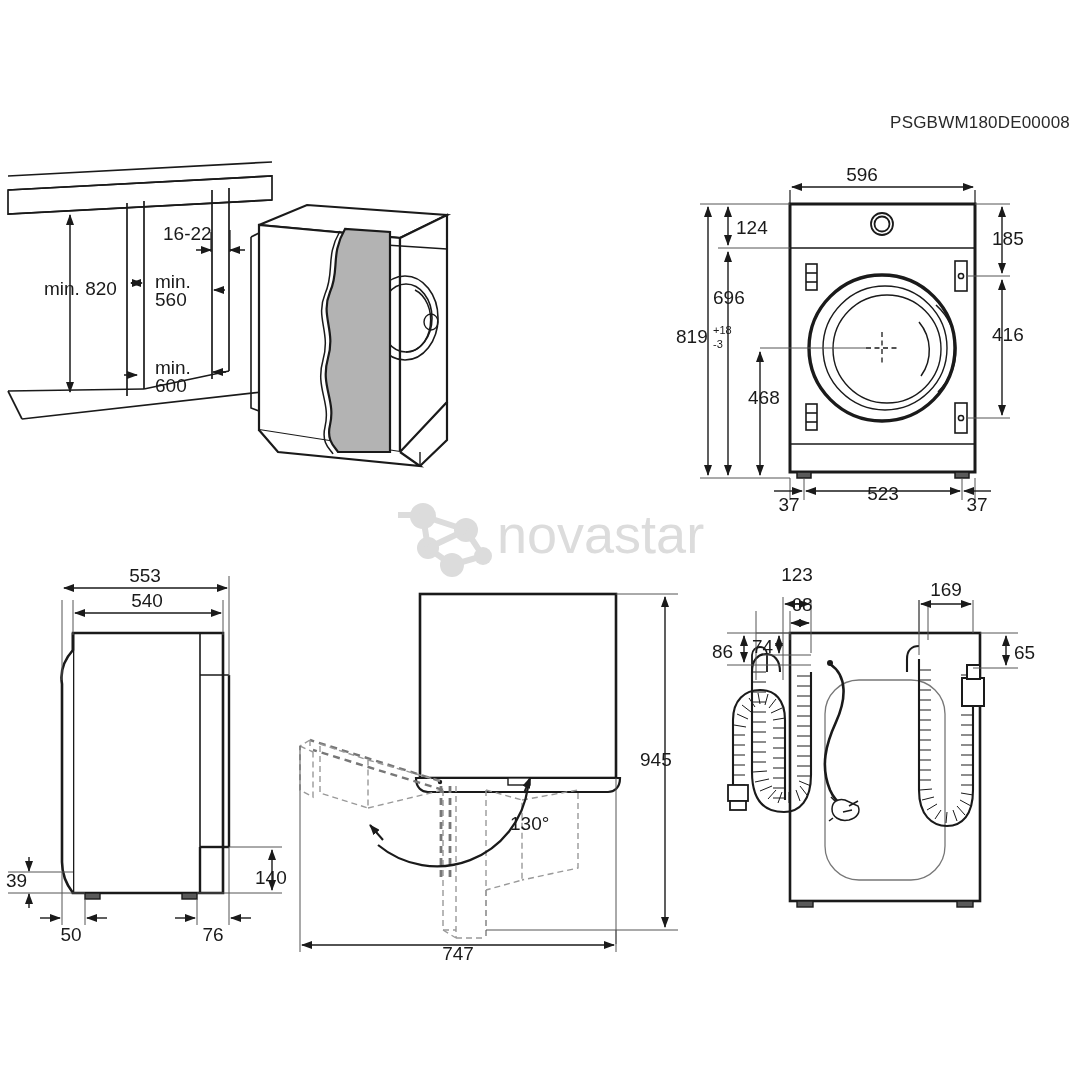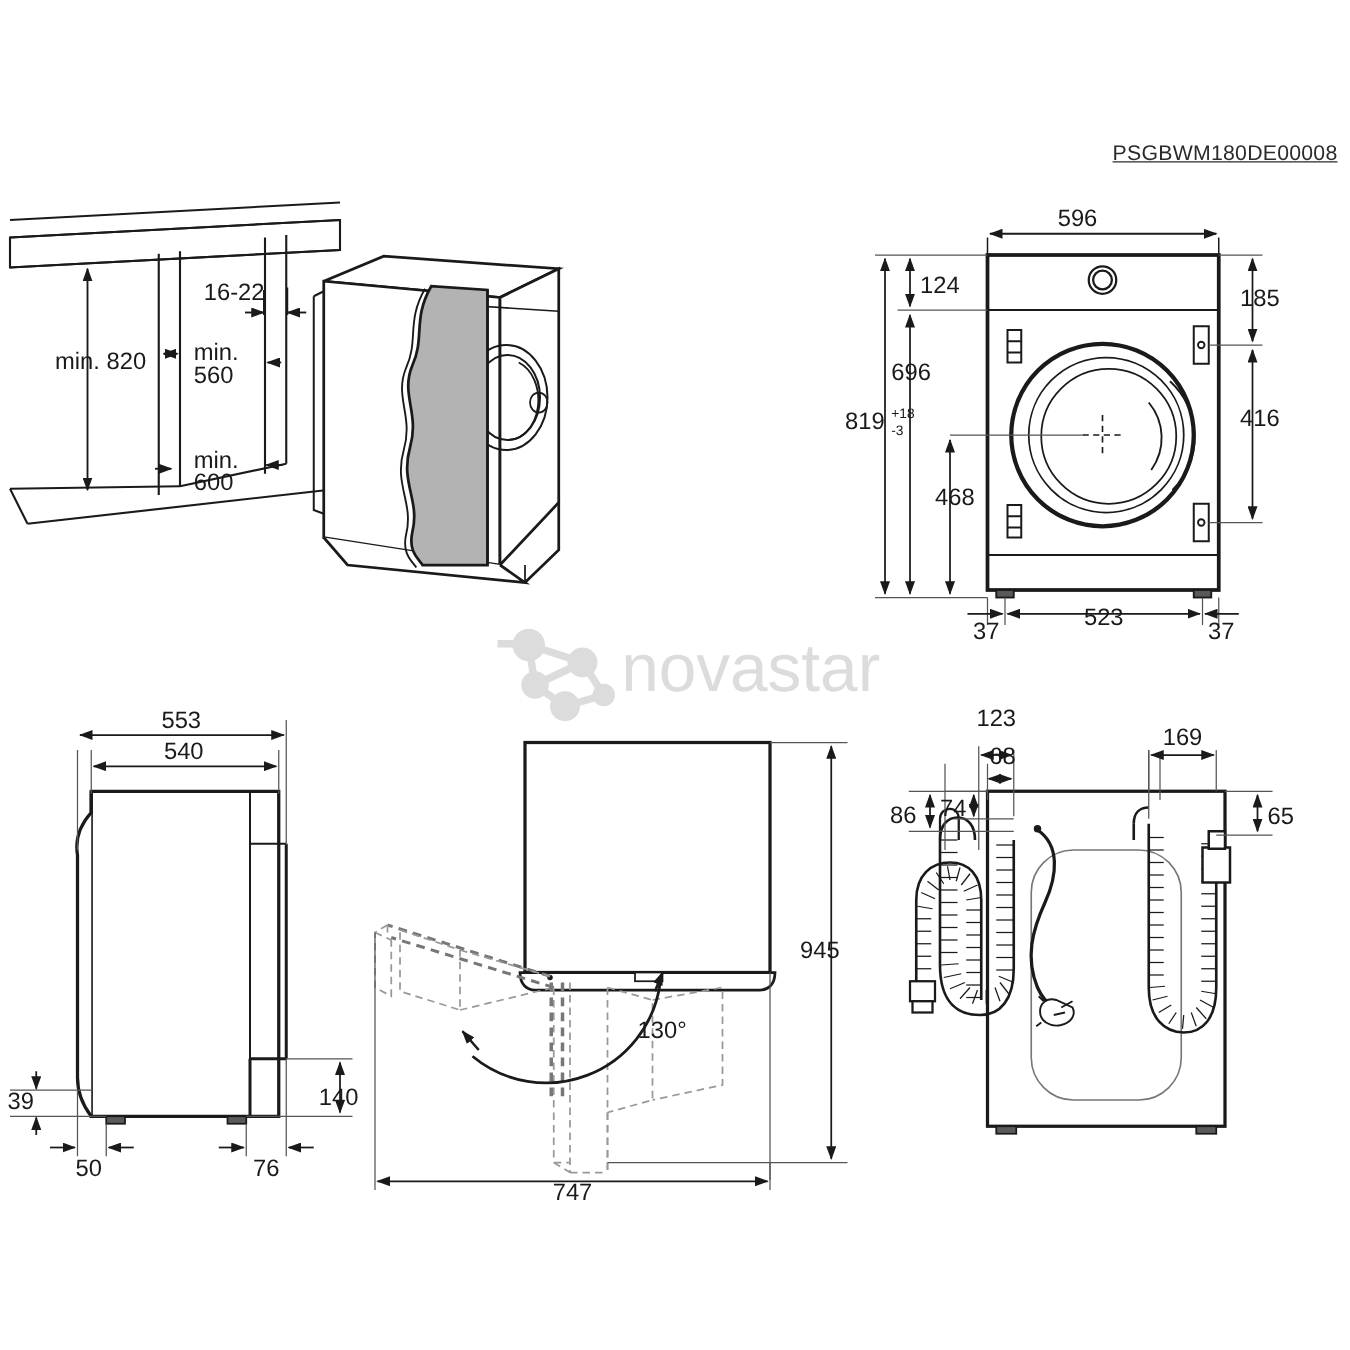--- a/index.html
+++ b/index.html
@@ -25,21 +25,20 @@
   }
   .partno {
     position: absolute;
     right: 10px;
     top: 113px;
     font-size: 17px;
     letter-spacing: 0.2px;
     color: #2a2a2a;
     font-family: "Liberation Sans", sans-serif;
     white-space: nowrap;
-    text-decoration: underline;
   }
   svg { display: block; }
   text {
     font-family: "Liberation Sans", sans-serif;
     fill: #1a1a1a;
   }
   .dim { font-size: 19px; }
   .dimsup { font-size: 11px; }
   .wm { fill: #dcdcdc; }
 </style>

